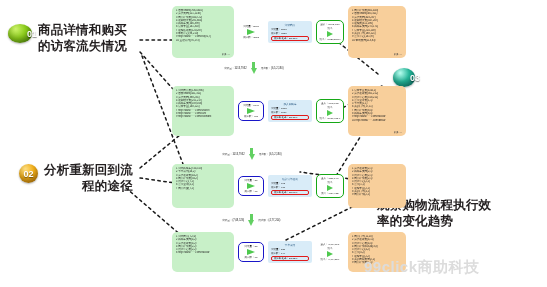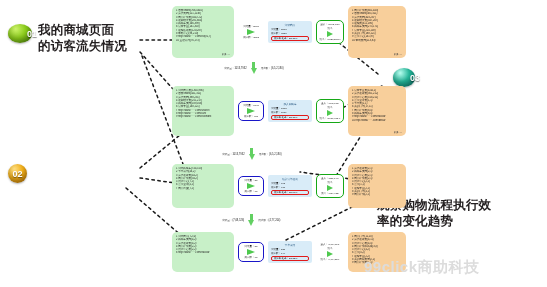--- a/index.html
+++ b/index.html
@@ -121,26 +121,28 @@
 
       <path d="M388,92 L336,176"></path>
 
       <path d="M372,182 L300,172"></path>
       <path d="M374,196 L286,240"></path>
     </g>
   </svg>
 
   <div class="callout" style="left:8px; top:22px; width:136px;">
     <div class="badge g">01</div>
-    <div class="c-text">我的商城页面
+    <div class="c-text">商品详情和购买
 的访客流失情况</div>
   </div>
 
-  <div class="callout" style="left:8px; top:162px; width:136px;text-align:right;">
+  <div class="callout" style="left:19px; top:162px; width:136px;text-align:right;">
     <div class="badge o">02</div>
+    <div class="c-text">分析重新回到流
+程的途径</div>
   </div>
 
   <div class="callout" style="left:393px; top:66px; width:150px;">
     <div class="badge t">03</div>
   </div>
 
   <div class="callout" style="left:377px; top:170px; width:160px;flex-direction:column;">
     <div class="badge b">04</div>
     <div class="c-text">观察购物流程执行效
 率的变化趋势</div>

